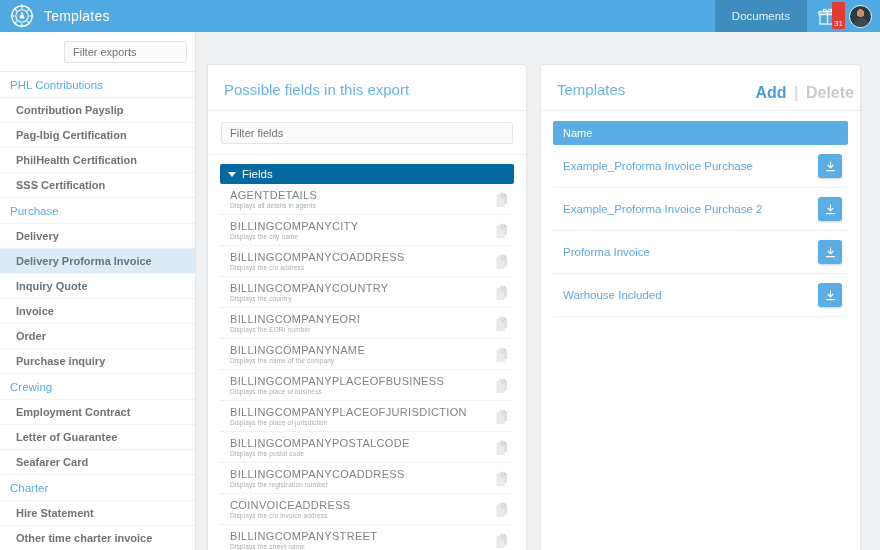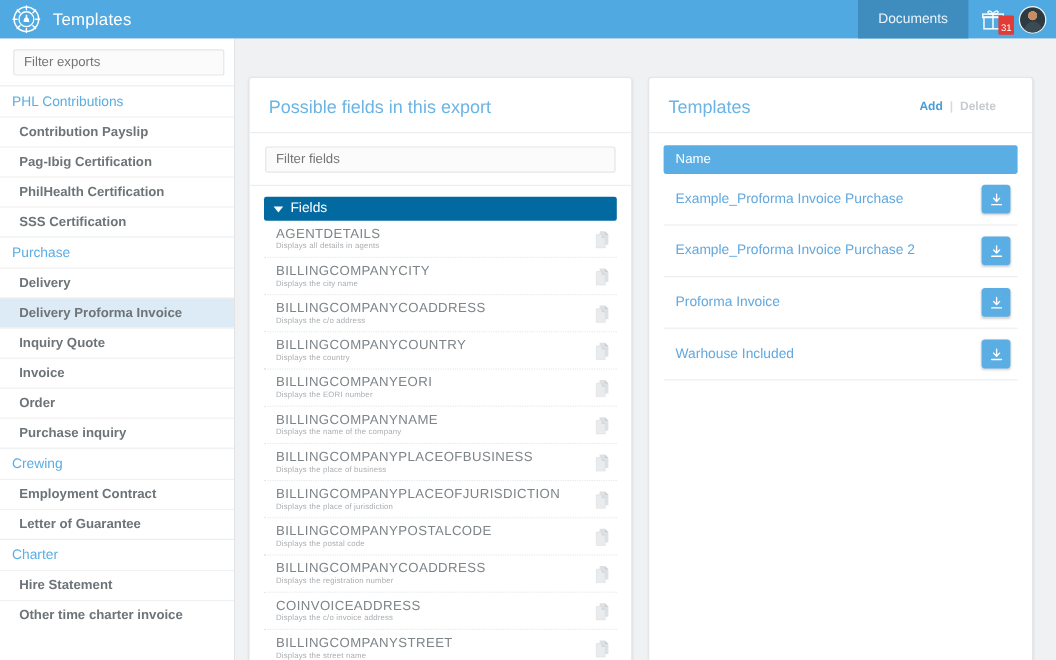--- a/index.html
+++ b/index.html
@@ -18,42 +18,42 @@
   .logo { width: 24px; height: 24px; }
   .app-title { color: #fff; font-size: 14px; letter-spacing: .2px; }
   .header-right { margin-left: auto; display: flex; align-items: center; height: 32px; }
   .tab-documents {
     background: #3f8dbe; color: #eaf4fb; font-size: 11.5px;
     height: 32px; display: flex; align-items: center; padding: 0 17px;
   }
   .gift-wrap { position: relative; width: 40px; height: 32px; display: flex; align-items: center; justify-content: center; }
   .badge {
     position: absolute; right: 2px; bottom: 3px; background: #e23b35; color: #fff;
-    font-size: 8px; line-height: 9px; padding: 6px 2px 1px 2px; border-radius: 1px;
+    font-size: 8px; line-height: 9px; padding: 17px 2px 1px 2px; border-radius: 1px;
     font-weight: normal;
   }
   .avatar {
     width: 23px; height: 23px; border-radius: 50%; margin: 0 8px 0 2px;
     background: radial-gradient(circle at 50% 34%, #c98c63 0 22%, #2e3a42 23% 100%);
     border: 1.5px solid #eaf2f7; overflow: hidden; position: relative;
   }
   .avatar::after {
     content: ""; position: absolute; left: 50%; top: 58%; transform: translateX(-50%);
     width: 16px; height: 12px; border-radius: 50% 50% 0 0 / 80% 80% 0 0; background: #3c4a52;
   }
 
   
   .body-area { display: flex; height: 518px; }
 
   
   .sidebar {
     width: 196px; background: #fff; border-right: 1px solid #e2e4e6;
     height: 518px; overflow: hidden; flex: 0 0 196px;
   }
-  .filter-box { padding: 9px 8px 8px 11px; }
+  .filter-box { padding: 9px 8px 8px 24px; margin-left: 40px; }
   .filter-input {
     width: 100%; height: 22px; border: 1px solid #e3e5e7; background: #fbfbfb;
     border-radius: 2px; font-size: 11px; color: #9aa0a6; padding: 0 8px;
     font-family: "Liberation Sans", sans-serif; outline: none;
   }
   .sb-group { color: #5aaee4; font-size: 11.5px; padding: 7px 0 6px 10px; border-top: 1px solid #eceef0; }
   .sb-item {
     font-size: 11px; color: #6d7478; padding: 6px 0 6px 16px;
     border-top: 1px solid #f0f1f2;
     font-weight: bold;
@@ -67,21 +67,21 @@
   }
   .middle-wrap { padding: 32px 0 0 11px; }
   .card-middle { width: 320px; height: 510px; overflow: hidden; }
   .right-wrap { padding: 32px 0 0 13px; }
   .card-right { width: 321px; height: 510px; overflow: hidden; }
 
   .card-title {
     color: #6cb4e4; font-size: 15px; padding: 16px 16px 12px 16px;
     border-bottom: 1px solid #eceef0; position: relative;
   }
-  .card-actions { position: absolute; right: 30px; top: 19px; font-size: 10px; font-weight: bold; }
+  .card-actions { position: absolute; right: 6px; top: 19px; font-size: 16px; font-weight: bold; }
   .act-add { color: #4a9ed6; }
   .act-sep { color: #d8dadc; margin: 0 3px; }
   .act-del { color: #c8ccd0; }
 
   .field-filter-wrap { padding: 11px 13px 10px 13px; border-bottom: 1px solid #eceef0; }
 
   .fields-head {
     margin: 9px 12px 0 12px; background: #0369a1; color: #fff; font-size: 11.5px;
     padding: 4px 8px; border-radius: 2px; display: flex; align-items: center; gap: 6px;
   }
@@ -162,20 +162,21 @@
         <div class="sb-group">Purchase</div>
         <div class="sb-item">Delivery</div>
         <div class="sb-item selected">Delivery Proforma Invoice</div>
         <div class="sb-item">Inquiry Quote</div>
         <div class="sb-item">Invoice</div>
         <div class="sb-item">Order</div>
         <div class="sb-item">Purchase inquiry</div>
         <div class="sb-group">Crewing</div>
         <div class="sb-item">Employment Contract</div>
         <div class="sb-item">Letter of Guarantee</div>
+        <div class="sb-item">Seafarer Card</div>
         <div class="sb-group">Charter</div>
         <div class="sb-item">Hire Statement</div>
         <div class="sb-item">Other time charter invoice</div>
       </div>
   </div>
 
   <div class="middle-wrap">
     <div class="card card-middle">
       <div class="card-title">Possible fields in this export</div>
 

